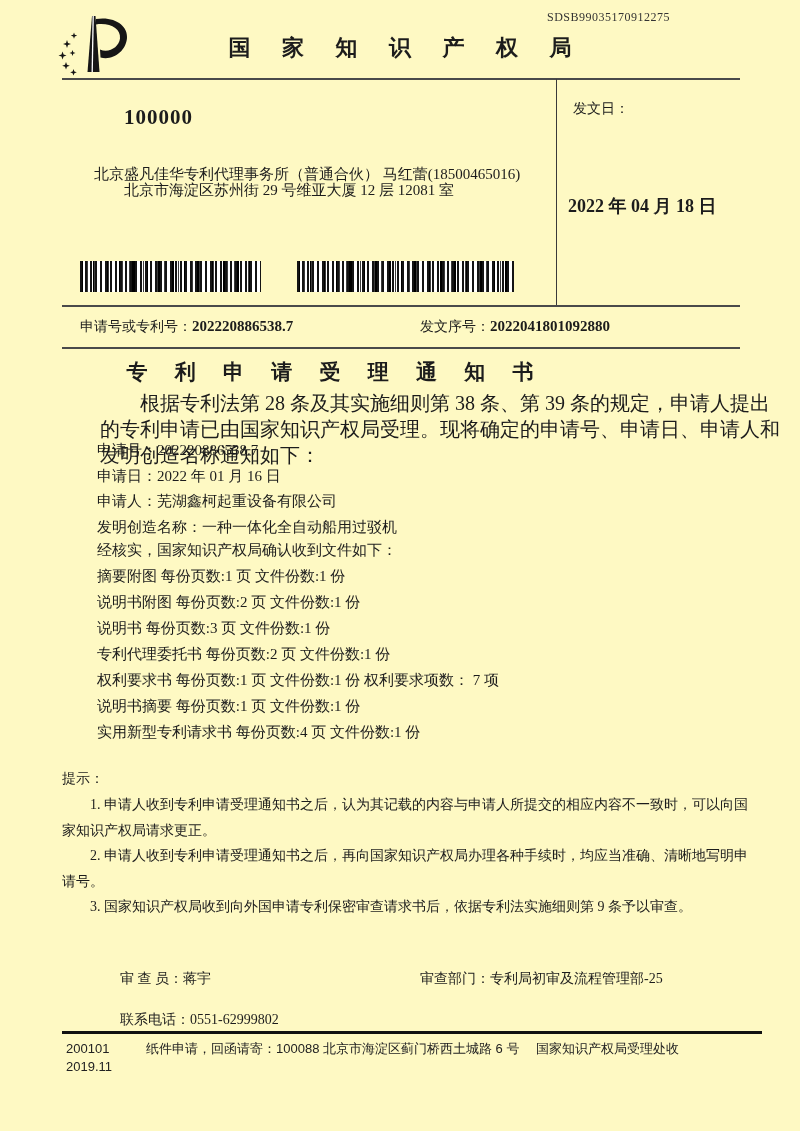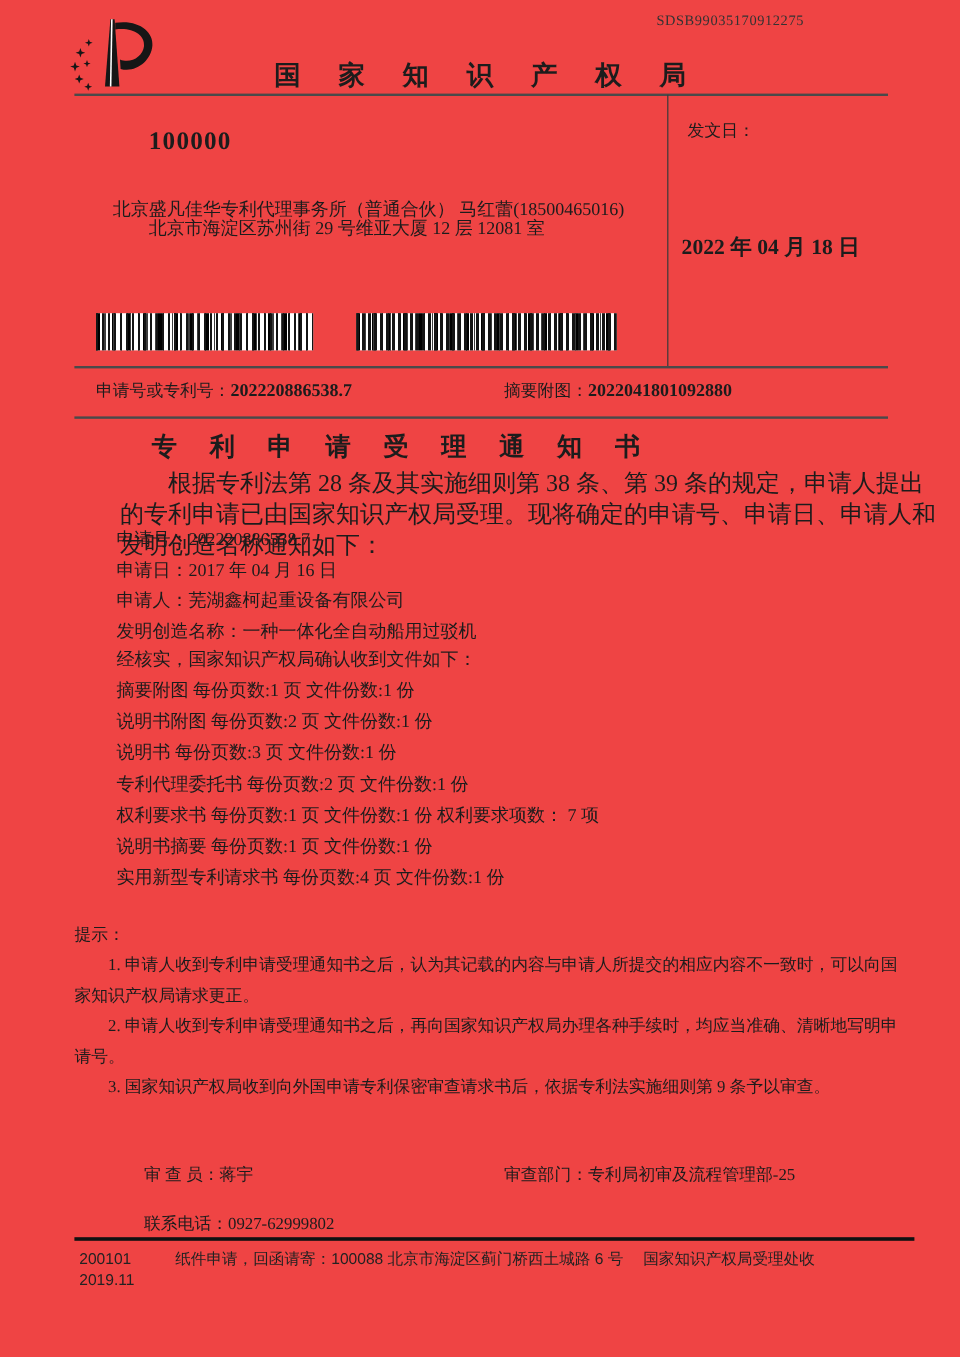--- a/index.html
+++ b/index.html
@@ -1,31 +1,31 @@
 <!DOCTYPE html>
 <html><head>
 <meta charset="utf-8">
 <style>
   html,body{margin:0;padding:0;background:#e8e8e8;}
   .page{
     position:relative;
     width:800px;height:1131px;
     margin:0 auto;
-    background:#ef4444;
+    background:#fef9c3;
     font-family:"Liberation Serif","DejaVu Serif",serif;
     color:#1c1c1c;
     overflow:hidden;
   }
   .abs{position:absolute;}
 
   
   .serial{left:547px;top:10px;font-size:12px;letter-spacing:.5px;color:#333;}
   .logo{left:57px;top:15px;width:72px;height:64px;}
   .org-title{left:0;top:33px;width:800px;text-align:center;
-    font-size:22px;font-weight:bold;letter-spacing:13px;text-indent:13px;margin-top:15px;}
+    font-size:22px;font-weight:bold;letter-spacing:13px;text-indent:13px;}
   .hr-header{left:62px;top:78px;width:678px;height:2px;background:#4a4a4a;}
 
   
   .vline{left:556px;top:79px;width:1px;height:226px;background:#3a3a3a;}
   .postcode{left:95px;top:105px;font-size:21px;font-weight:bold;letter-spacing:1px;margin-left:29px;}
   .addr1{left:124px;top:138px;font-size:15px;margin-top:43px;}
   .addr2{left:94px;top:165px;font-size:15px;}
   .date-label{left:573px;top:100px;font-size:14px;}
   .date-value{left:568px;top:166px;font-size:18px;font-weight:bold;margin-top:28px;}
 
@@ -110,31 +110,31 @@
 
   <div class="abs barcode bc1"></div>
   <div class="abs barcode bc2"></div>
 
   <div class="abs hr-thin1"></div>
 
   <div class="abs app-no">
     <span class="numrow-label">申请号或专利号：</span><span class="numrow-value">202220886538.7</span>
   </div>
   <div class="abs dispatch-no">
-    <span class="numrow-label">摘要附图：</span><span class="numrow-value">2022041801092880</span>
+    <span class="numrow-label">发文序号：</span><span class="numrow-value">2022041801092880</span>
   </div>
 
   <div class="abs hr-thin2"></div>
 
   <div class="abs notice-title">专 利 申 请 受 理 通 知 书</div>
   <div class="abs intro">根据专利法第 28 条及其实施细则第 38 条、第 39 条的规定，申请人提出的专利申请已由国家知识产权局受理。现将确定的申请号、申请日、申请人和发明创造名称通知如下：</div>
 
   <div class="abs fieldlist">
     <div>申请号：202220886538.7</div>
-    <div>申请日：2017 年 04 月 16 日</div>
+    <div>申请日：2022 年 01 月 16 日</div>
     <div>申请人：芜湖鑫柯起重设备有限公司</div>
     <div>发明创造名称：一种一体化全自动船用过驳机</div>
   </div>
 
   <div class="abs recvlist">
     <div>经核实，国家知识产权局确认收到文件如下：</div>
     <div>摘要附图 每份页数:1 页 文件份数:1 份</div>
     <div>说明书附图 每份页数:2 页 文件份数:1 份</div>
     <div>说明书 每份页数:3 页 文件份数:1 份</div>
     <div>专利代理委托书 每份页数:2 页 文件份数:1 份</div>
@@ -150,21 +150,21 @@
     <p>3. 国家知识产权局收到向外国申请专利保密审查请求书后，依据专利法实施细则第 9 条予以审查。</p>
   </div>
 
   <div class="abs examiner-name">
     <span>审 查 员：</span><span>蒋宇</span>
   </div>
   <div class="abs examiner-dept">
     <span>审查部门：</span><span>专利局初审及流程管理部-25</span>
   </div>
   <div class="abs phone">
-    <span>联系电话：</span><span>0927-62999802</span>
+    <span>联系电话：</span><span>0551-62999802</span>
   </div>
 
   <div class="abs hr-footer"></div>
 
   <div class="abs footer">
     <div class="footer-row">
       <div class="footer-code">200101</div>
       <div class="footer-text">纸件申请，回函请寄：100088  北京市海淀区蓟门桥西土城路 6 号　 国家知识产权局受理处收</div>
     </div>
     <div class="footer-row">

